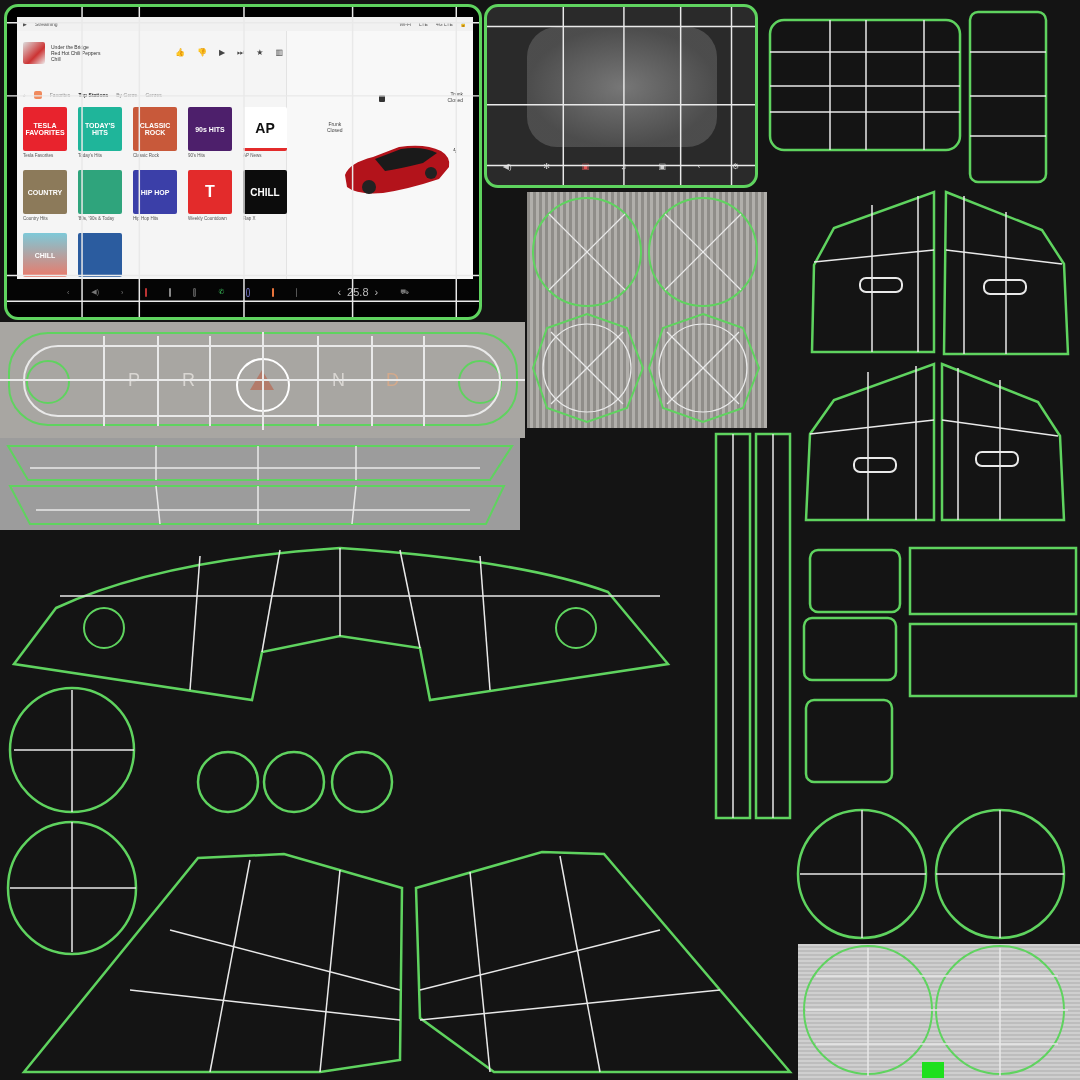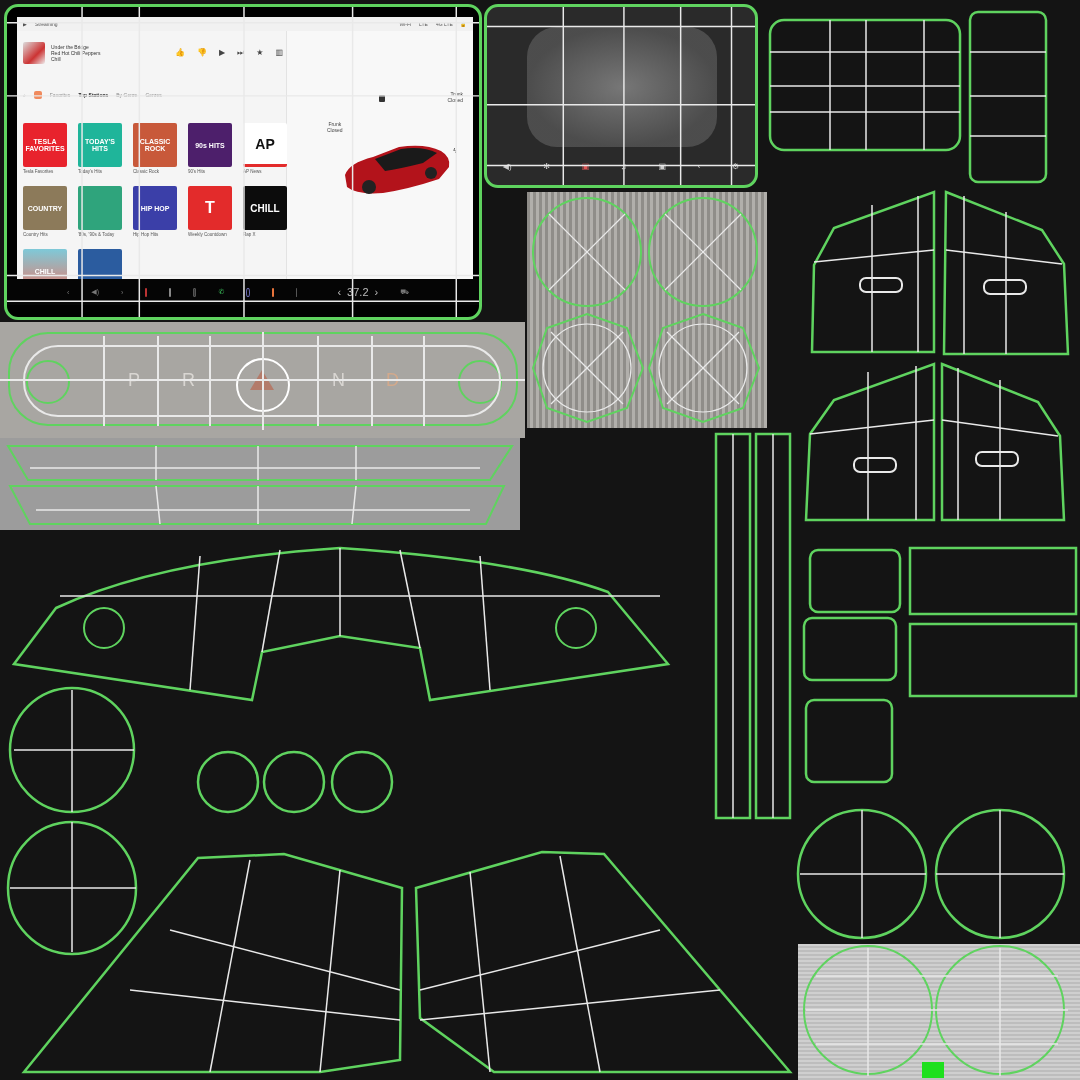--- a/index.html
+++ b/index.html
@@ -14,21 +14,21 @@
   .status-bar { position: absolute; left: 0; top: 0; width: 100%; height: 14px; display: flex; align-items: center; padding: 0 6px; font-size: 5px; color: #555; gap: 8px; }
   .status-bar .spacer { flex: 1; }
   .media-panel { position: absolute; left: 0; top: 14px; width: 270px; height: 248px; background: #f5f5f5; border-right: 1px solid #e3e3e3; }
   .now-playing { position: absolute; left: 6px; top: 6px; width: 260px; height: 32px; display: flex; align-items: center; gap: 6px; }
   .album-thumb { width: 22px; height: 22px; background: linear-gradient(135deg,#ddd,#c33 60%,#eee); border-radius: 2px; }
   .np-text { display: flex; flex-direction: column; font-size: 5px; color: #333; line-height: 6px; flex: 1; }
   .np-controls { display: flex; gap: 12px; font-size: 8px; color: #444; }
   .media-tabs { position: absolute; left: 6px; top: 58px; width: 260px; height: 12px; display: flex; align-items: center; gap: 8px; font-size: 5px; color: #888; }
   .media-tabs .active { color: #222; font-weight: bold; }
   .source-chip { width: 8px; height: 8px; background: #f08a5d; border-radius: 2px; }
-  .tile-grid { position: absolute; left: 6px; top: 92px; width: 264px; display: grid; grid-template-columns: repeat(5, 44px); column-gap: 11px; row-gap: 12px; }
+  .tile-grid { position: absolute; left: 6px; top: 76px; width: 264px; display: grid; grid-template-columns: repeat(5, 44px); column-gap: 11px; row-gap: 12px; }
   .tile { display: flex; flex-direction: column; gap: 2px; }
   .tile-art { width: 44px; height: 44px; border-radius: 2px; display: flex; align-items: center; justify-content: center; font-size: 7px; font-weight: bold; color: #fff; text-align: center; }
   .tile-label { font-size: 4.5px; color: #555; line-height: 5px; }
 
   .car-panel { position: absolute; left: 270px; top: 14px; width: 186px; height: 248px; background: #f8f8f8; }
   .lock-icon { position: absolute; left: 92px; top: 64px; width: 6px; height: 7px; background: #333; border-radius: 1px; }
   .trunk-label { position: absolute; right: 10px; top: 60px; font-size: 5px; color: #444; text-align: right; line-height: 6px; }
   .frunk-label { position: absolute; left: 40px; top: 90px; font-size: 5px; color: #444; text-align: center; line-height: 6px; }
   .charge-icon { position: absolute; right: 16px; top: 116px; font-size: 7px; color: #333; }
   .car-body { position: absolute; left: 52px; top: 110px; width: 116px; height: 56px; }
@@ -180,21 +180,21 @@
       <span>›</span>
       <span class="tb-ico" style="background:#b33"></span>
       <span class="tb-ico" style="background:#888"></span>
       <span class="tb-ico" style="background:#333;border:1px solid #555"></span>
       <span style="color:#3bbd5a">✆</span>
       <span class="tb-ico" style="border:1px solid #6a6ab0;border-radius:50%"></span>
       <span class="tb-ico" style="background:#e8743b"></span>
       <span class="tb-ico" style="background:#555"></span>
       <span class="temp">
         <span>‹</span>
-        <span>37.2</span>
+        <span>25.8</span>
         <span>›</span>
       </span>
       <span style="margin-left:auto">⛟</span>
     </div>
     <svg class="uv-wire" viewBox="0 0 478 316">
       <g fill="none" class="white" stroke-width="1.5">
         <line x1="76" y1="0" x2="76" y2="316"></line>
           <line x1="134" y1="0" x2="134" y2="316"></line>
         <line x1="240" y1="0" x2="240" y2="316"></line>
           <line x1="350" y1="0" x2="350" y2="316"></line>

